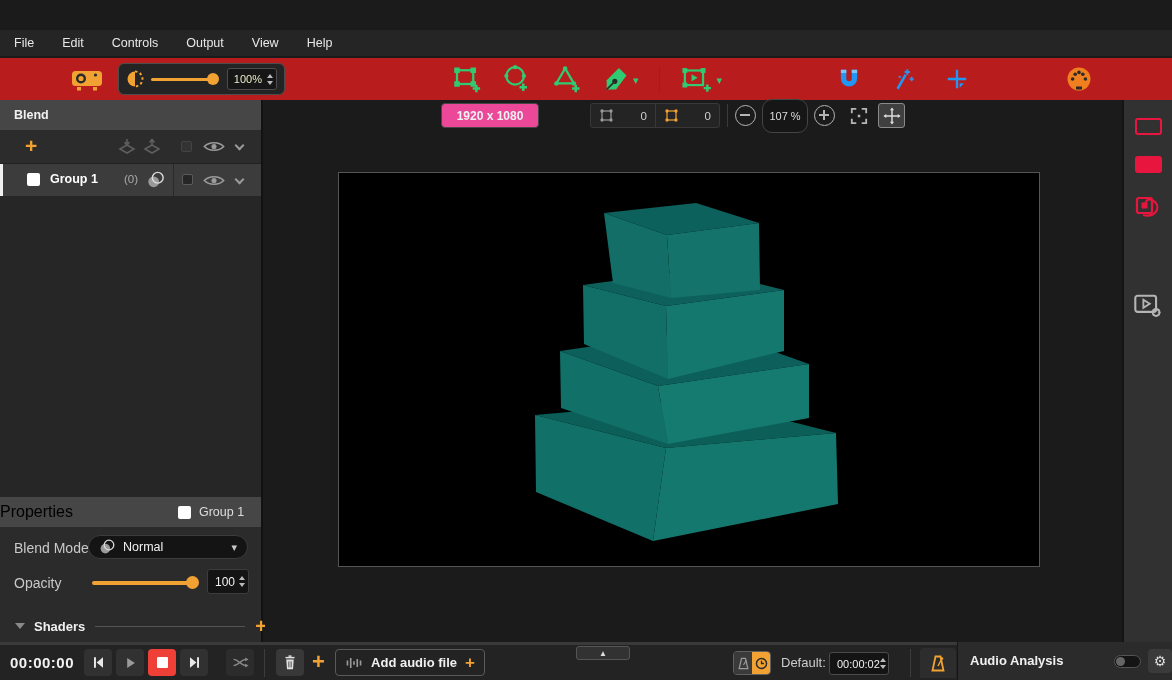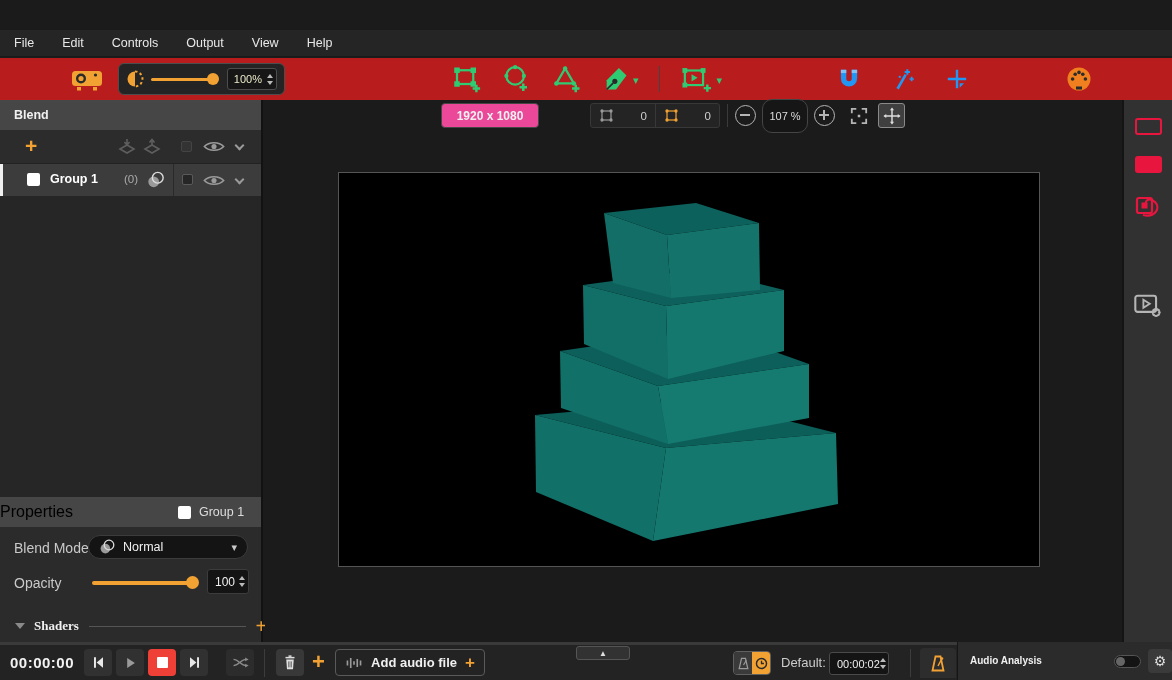--- a/index.html
+++ b/index.html
@@ -69,21 +69,21 @@
   .dropdown { position:absolute; left:88px; top:8px; width:160px; height:24px; background:#141414;
     border:1px solid #3c3c3c; border-radius:12px; display:flex; align-items:center; padding:0 10px; }
   .dropdown .dd-text { color:#f0f0f0; font-size:12.5px; margin-left:8px; }
   .dropdown .dd-caret { margin-left:auto; color:#c9c9c9; font-size:11px; }
   .op-slider { position:absolute; left:92px; top:49px; width:104px; height:14px; }
   .op-track { position:absolute; left:0; top:5px; width:104px; height:3.5px; background:#f2a233; border-radius:2px; }
   .op-knob { position:absolute; right:-3px; top:0; width:13px; height:13px; border-radius:50%; background:#f2a233; }
   .valbox { position:absolute; left:207px; top:42px; width:42px; height:25px; background:#141414;
     border:1px solid #3c3c3c; border-radius:3px; display:flex; align-items:center; padding:0 3px 0 7px; }
   .valbox .val { color:#f0f0f0; font-size:12px; }
-  .shaders-row { position:absolute; left:0; top:86px; width:281px; height:26px; display:flex; align-items:center;font-family:Liberation Serif, serif; }
+  .shaders-row { position:absolute; left:0; top:86px; width:281px; height:26px; display:flex; align-items:center; }
   .tri-collapse { width:0; height:0; border-left:5px solid transparent; border-right:5px solid transparent;
     border-top:6px solid #8a8a8a; margin-left:15px; }
   .shaders-label { color:#f0f0f0; font-weight:bold; font-size:13px; margin-left:9px; }
   .shaders-rule { flex:1; height:1px; background:#555; margin:0 10px; }
   .plus { color:#f2a233; font-weight:bold; }
 
   
   #canvas { position:absolute; left:265px; top:100px; width:855px; height:542px; background:#1b1b1b; }
   #res-badge { position:absolute; left:176px; top:3px; width:98px; height:25px; background:#ec4899;
     border:1px solid #454545; border-radius:4px; color:#f0f0f0; font-weight:bold; font-size:12px;
@@ -131,21 +131,21 @@
   #default-label { position:absolute; left:781px; top:0; height:38px; line-height:36px; color:#cccccc; font-size:13px; }
   #duration-field { position:absolute; left:829px; top:7px; width:60px; height:23px; background:#141414;
     border:1px solid #4a4a4a; border-radius:3px; display:flex; align-items:center; padding:0 3px 0 7px; }
   #duration-field .val { color:#f0f0f0; font-size:11px; }
   .bb-sep { position:absolute; top:4px; width:1px; height:28px; background:#3c3c3c; }
   #metron-btn { position:absolute; left:920px; top:3px; width:36px; height:30px; background:#2d2d2d;
     border-radius:4px 4px 0 0; display:flex; align-items:center; justify-content:center; }
   #audio-analysis { position:absolute; left:957px; top:-3px; width:215px; height:38px; background:#2b2b2b;
     border-left:1px solid #161616; }
   #audio-analysis .lbl { position:absolute; left:12px; top:0; height:38px; line-height:38px;
-    color:#f0f0f0; font-weight:bold; font-size:10px; }
+    color:#f0f0f0; font-weight:bold; font-size:13px; }
   .toggle { position:absolute; left:156px; top:13px; width:27px; height:13px; background:#141414;
     border:1px solid #555; border-radius:7px; }
   .toggle .knob { position:absolute; left:1px; top:1px; width:9px; height:9px; border-radius:50%; background:#666; }
   .gearbtn { position:absolute; left:190px; top:7px; width:24px; height:24px; background:#3a3a3a;
     border-radius:4px; color:#ddd; font-size:14px; text-align:center; line-height:24px; }
 </style>
 </head>
 <body>
 
 <div id="app">

